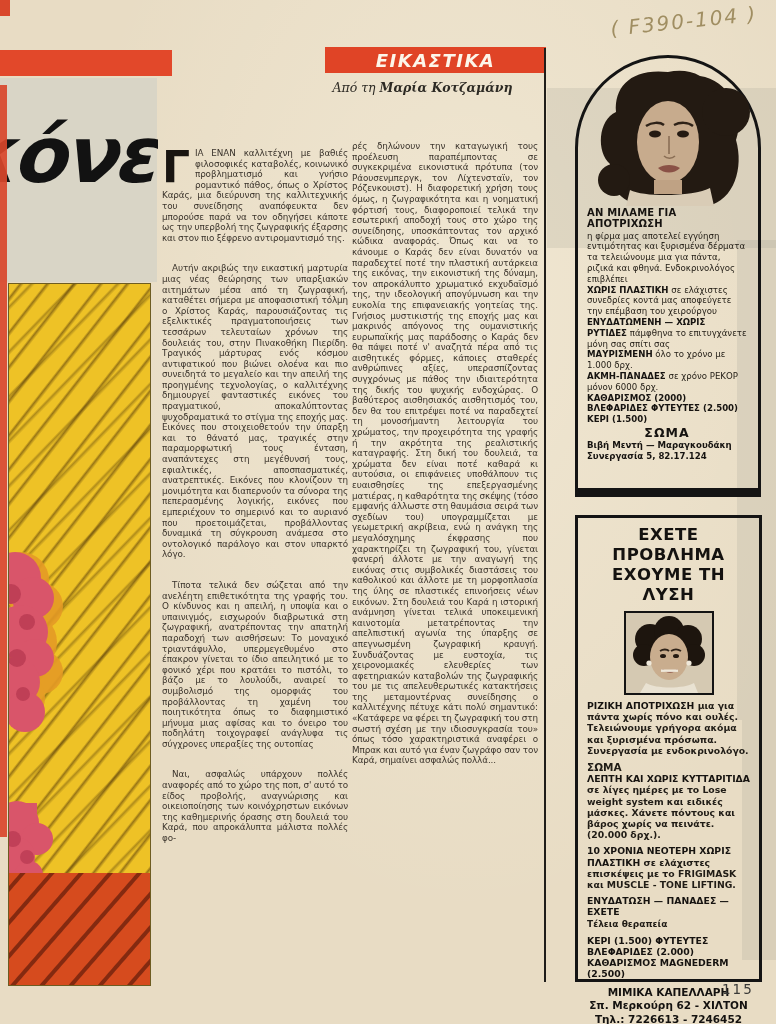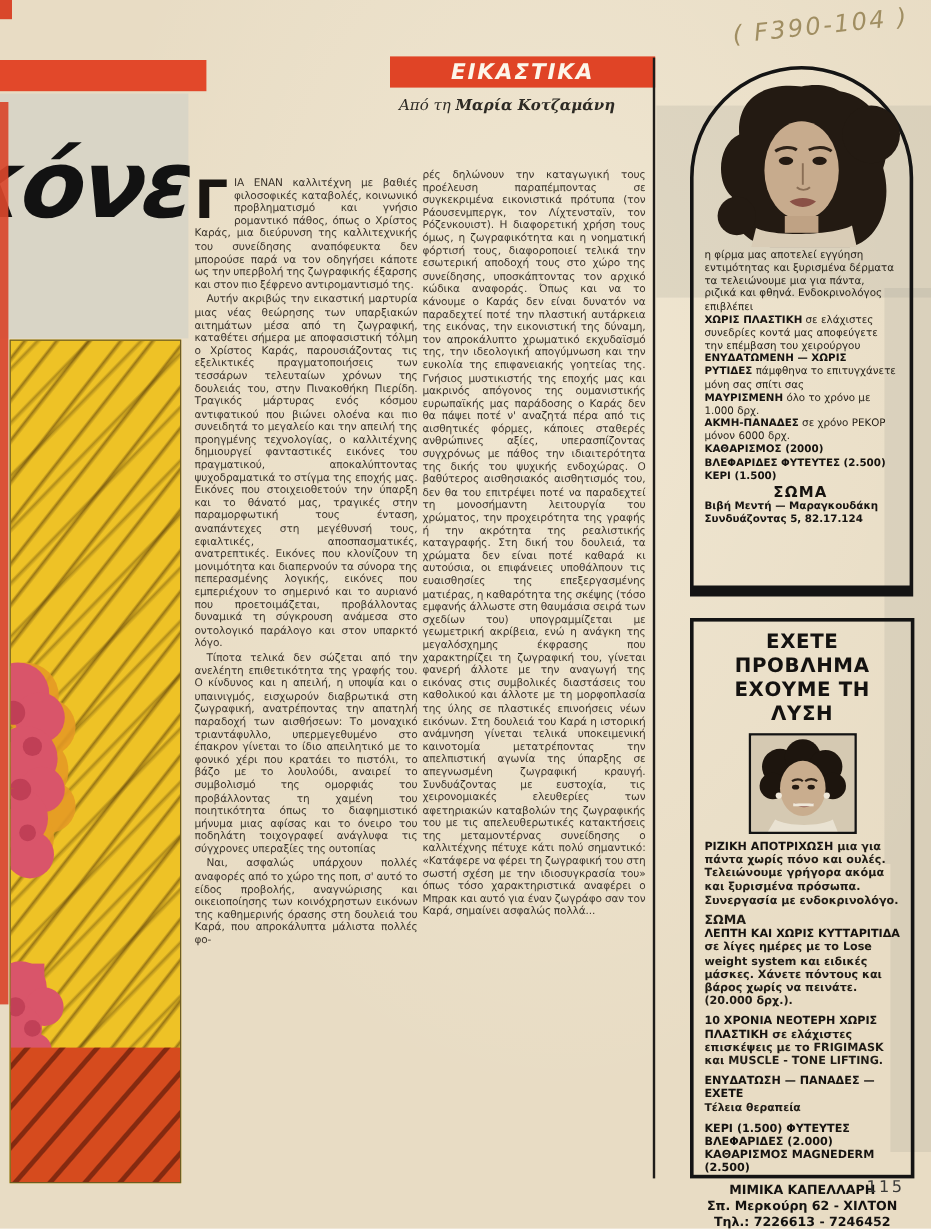--- a/index.html
+++ b/index.html
@@ -42,21 +42,21 @@
       repeating-linear-gradient(131deg, rgba(50,8,2,0) 0 8px, rgba(50,8,2,.5) 9px 12px, rgba(50,8,2,0) 13px 22px),
       #d64b1e;}
   .rose1{position:absolute;left:-6px;top:262px;}
   .rose2{position:absolute;left:-6px;top:515px;}
   
   .col{font-size:8.8px;line-height:10.6px;text-align:justify;color:#3b342c;
     letter-spacing:-.1px;word-spacing:-.4px;overflow:hidden;}
   .col1{left:162px;top:148px;width:186px;height:737px;}
   .col2{left:352px;top:141px;width:186px;height:814px;}
   .col p{margin:0 0 0 0;}
-  .col p + p{text-indent:10px;margin-top:2px;}
+  .col p + p{text-indent:10px;margin-top:20px;}
   .dropcap{float:left;font-size:44px;line-height:36px;font-weight:700;color:#191511;
     margin:2px 5px 0 0;}
   
   .ad1{left:575px;top:55px;width:186px;height:442px;
     border:3px solid #141414;border-bottom:9px solid #141414;
     border-radius:100px 100px 0 0;box-sizing:border-box;}
   .ad1-photo{position:absolute;left:8px;top:10px;}
   .ad1-content{position:absolute;left:9px;top:150px;width:160px;
     font-size:8.6px;line-height:10.8px;color:#262119;}
   .ad1-head{font-weight:800;font-size:10px;letter-spacing:.2px;margin-bottom:1px;color:#161310;}
@@ -163,30 +163,31 @@
       <ellipse cx="82" cy="74" rx="31" ry="41" fill="#c7ab8d"></ellipse>
       <path d="M60,58 C66,54 74,54 78,57" stroke="#2e2218" stroke-width="2.5" fill="none"></path>
       <path d="M88,57 C94,54 102,54 107,58" stroke="#2e2218" stroke-width="2.5" fill="none"></path>
       <ellipse cx="69" cy="66" rx="6" ry="3.4" fill="#241a12"></ellipse>
       <ellipse cx="97" cy="66" rx="6" ry="3.4" fill="#241a12"></ellipse>
       <path d="M83,68 L83,86 M78,88 C81,91 86,91 89,88" stroke="#8a6e55" stroke-width="1.6" fill="none"></path>
       <path d="M72,100 C78,96 88,96 94,100 C88,106 78,106 72,100 Z" fill="#8a5146"></path>
       <rect x="68" y="112" width="28" height="14" fill="#bfa284"></rect>
     </svg>
     <div class="ad1-content">
+      <div class="ad1-head">ΑΝ ΜΙΛΑΜΕ ΓΙΑ ΑΠΟΤΡΙΧΩΣΗ</div>
       <div>η φίρμα μας αποτελεί εγγύηση εντιμότητας και ξυρισμένα δέρματα τα τελειώνουμε μια για πάντα, ριζικά και φθηνά. Ενδοκρινολόγος επιβλέπει</div>
       <span class="ad-item"><b>ΧΩΡΙΣ ΠΛΑΣΤΙΚΗ</b><span> σε ελάχιστες συνεδρίες κοντά μας αποφεύγετε την επέμβαση του χειρούργου</span></span>
       <span class="ad-item"><b>ΕΝΥΔΑΤΩΜΕΝΗ — ΧΩΡΙΣ ΡΥΤΙΔΕΣ</b><span> πάμφθηνα το επιτυγχάνετε μόνη σας σπίτι σας</span></span>
       <span class="ad-item"><b>ΜΑΥΡΙΣΜΕΝΗ</b><span> όλο το χρόνο με 1.000 δρχ.</span></span>
       <span class="ad-item"><b>ΑΚΜΗ-ΠΑΝΑΔΕΣ</b><span> σε χρόνο ΡΕΚΟΡ μόνον 6000 δρχ.</span></span>
       <span class="ad-item"><b>ΚΑΘΑΡΙΣΜΟΣ (2000) ΒΛΕΦΑΡΙΔΕΣ ΦΥΤΕΥΤΕΣ (2.500) ΚΕΡΙ (1.500)</b><span></span></span>
       <div class="ad1-soma">ΣΩΜΑ</div>
       <div class="ad1-sig">
         <div>Βιβή Μεντή — Μαραγκουδάκη</div>
-        <div>Συνδυάζοντας 5, 82.17.124</div>
+        <div>Συνεργασία 5, 82.17.124</div>
       </div>
     </div>
   </div>
 
   <div class="abs ad2">
     <div class="ad2-title">
       <div>ΕΧΕΤΕ ΠΡΟΒΛΗΜΑ</div>
       <div>ΕΧΟΥΜΕ ΤΗ ΛΥΣΗ</div>
     </div>
     <svg class="ad2-photo" viewBox="0 0 86 80">

